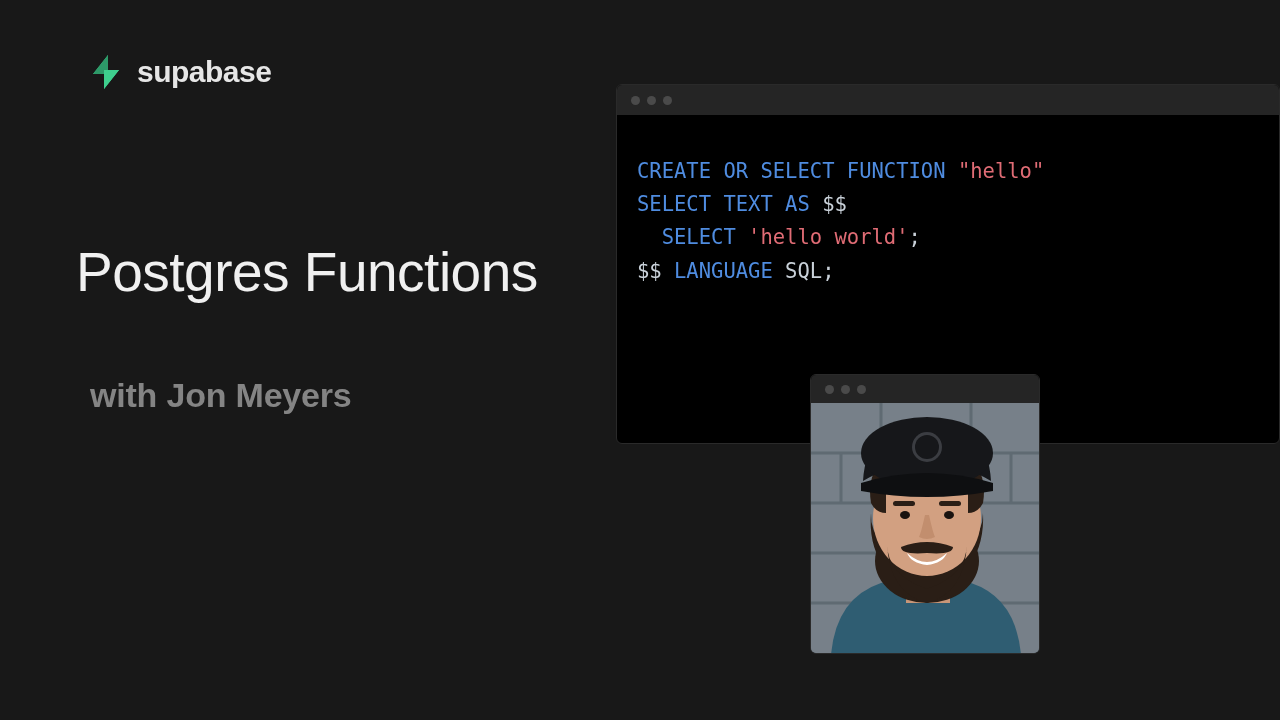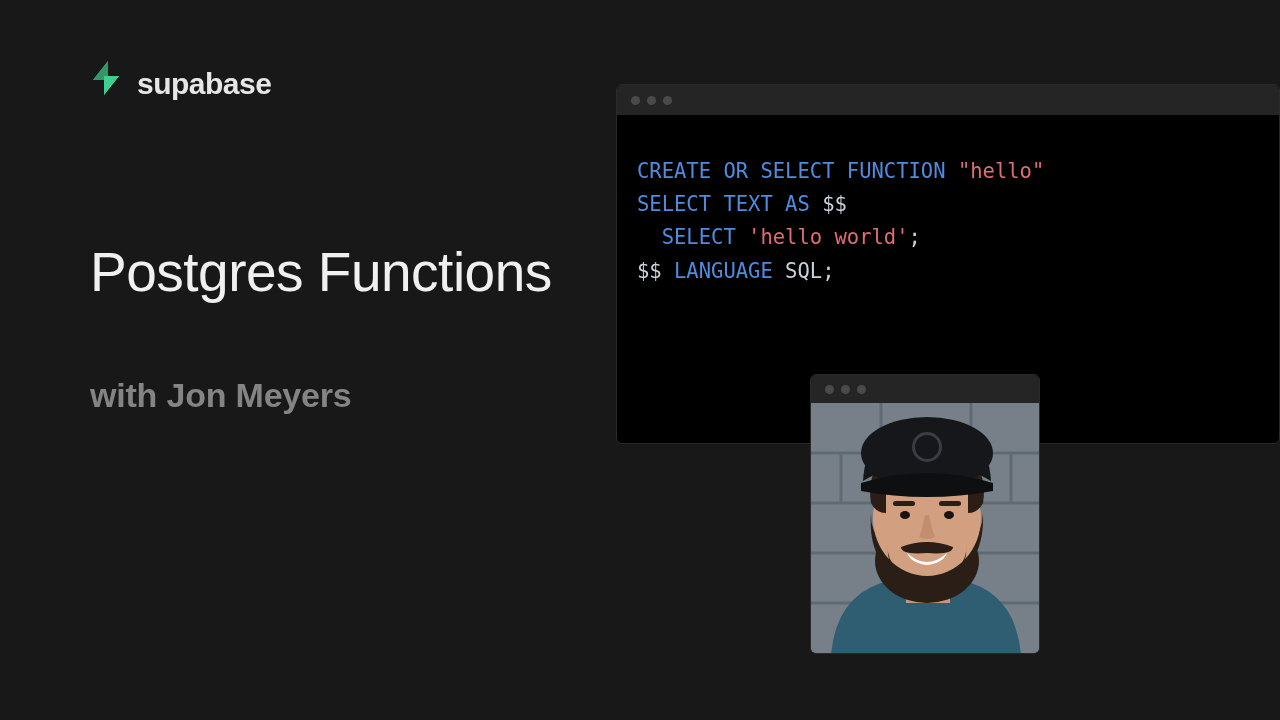--- a/index.html
+++ b/index.html
@@ -21,26 +21,25 @@
   }
   .logo-mark {
     width: 32px;
     height: 34px;
   }
   .logo-text {
     color: #e6e6e6;
     font-size: 30px;
     font-weight: 600;
     letter-spacing: -0.5px;
-    margin-top: 12px;
   }
   .title {
     position: absolute;
     top: 240px;
-    left: 90px;
+    left: 76px;
     color: #f0f0f0;
     font-size: 55px;
     font-weight: 400;
     letter-spacing: -0.5px;
   }
   .subtitle {
     position: absolute;
     top: 376px;
     left: 90px;
     color: #848484;

